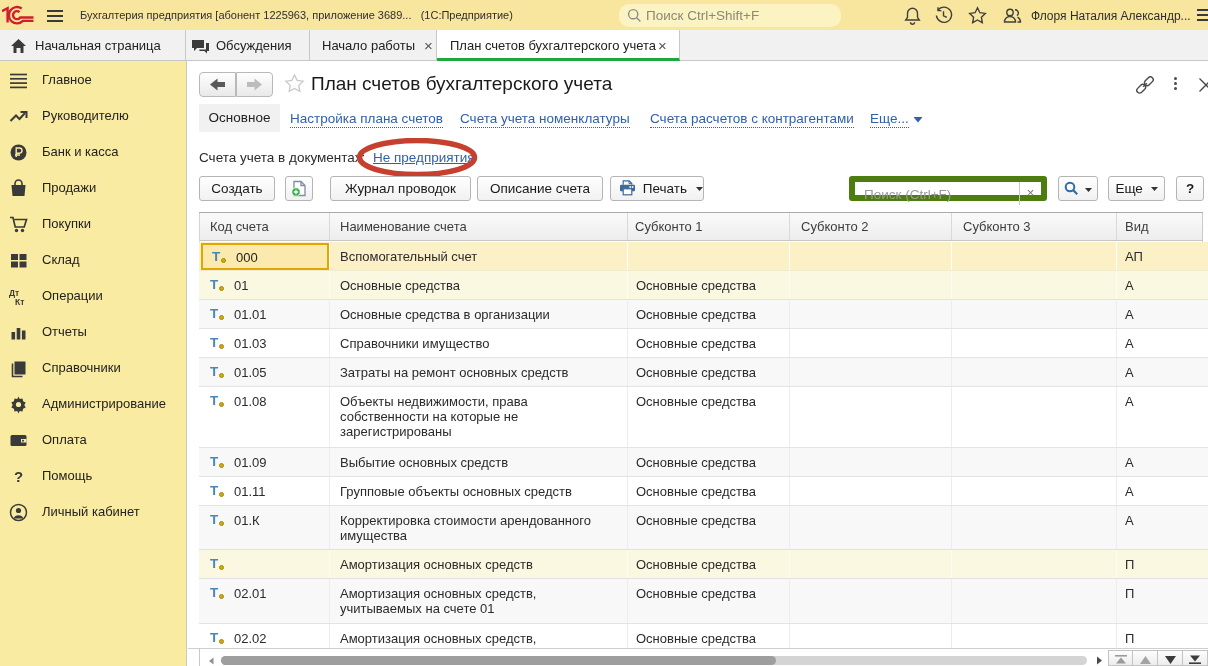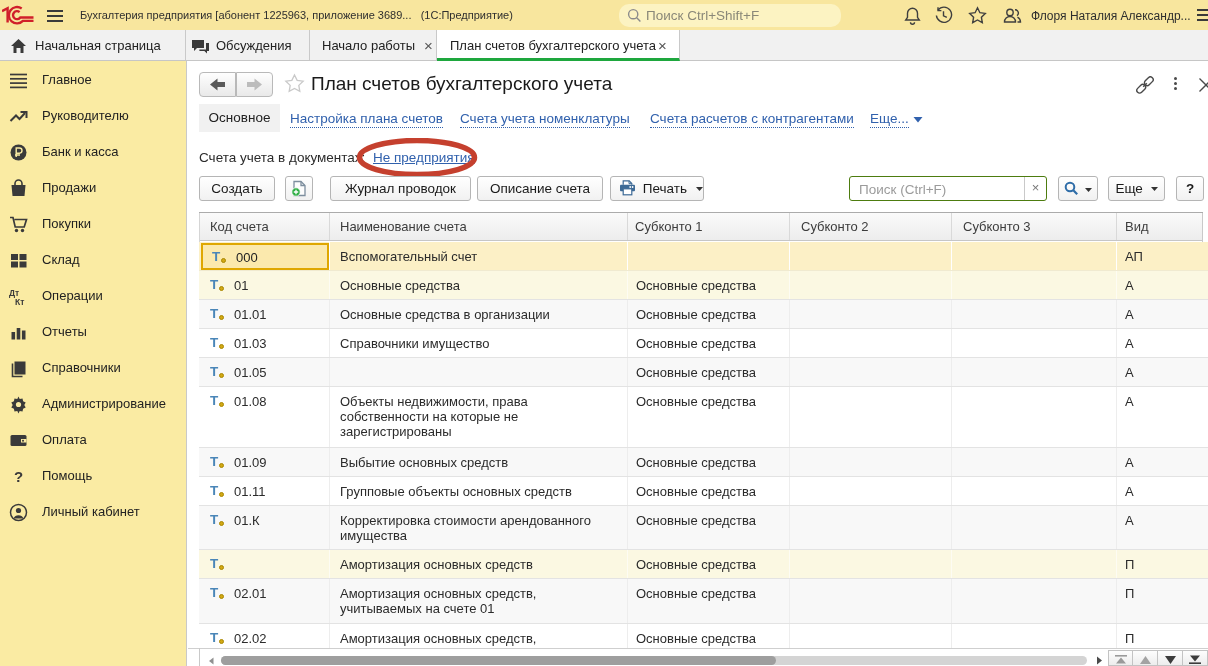--- a/index.html
+++ b/index.html
@@ -293,21 +293,21 @@
       <circle cx="11.2" cy="7" r="0.9" fill="#fff"></circle>
       <circle cx="13.6" cy="7" r="0.9" fill="#fff"></circle>
       <rect x="4.2" y="8.8" width="8.6" height="6" fill="#fff" stroke="#3d6a96" stroke-width="1.2"></rect>
     </svg>
   <span style="margin-left:3px;">Печать</span>
   <svg style="margin-left:5px; vertical-align:2px;" width="7" height="4" viewBox="0 0 7 4">
       <path d="M0 0 h7 L3.5 4 Z" fill="#333"></path>
     </svg>
 </div>
 
-<div class="abs" style="left:849px; top:176px; width:198px; height:25px; border:1px solid #4d7c0f; border-radius:3px; background:#fff;">
+<div class="abs" style="left:849px; top:176px; width:198px; height:25px; border:6px solid #4d7c0f; border-radius:3px; background:#fff;">
   <span style="position:absolute; left:9px; top:5px; color:#9b9b9b; font-size:13.5px;">Поиск (Ctrl+F)</span>
   <span style="position:absolute; right:0; top:0; width:22px; height:23px; border-left:1px solid #c9c9c9; text-align:center; line-height:22px; color:#777; font-size:13px;">×</span>
 </div>
 <div class="btn" style="left:1058px; top:176px; width:40px;">
   <svg style="margin-top:4px;" width="15" height="15" viewBox="0 0 15 15">
       <circle cx="6" cy="6" r="4.3" fill="none" stroke="#2f6da8" stroke-width="2"></circle>
       <line x1="9.3" y1="9.3" x2="13.2" y2="13.2" stroke="#2f6da8" stroke-width="2.2"></line>
     </svg>
   <svg style="margin-left:2px; vertical-align:4px;" width="7" height="4" viewBox="0 0 7 4">
       <path d="M0 0 h7 L3.5 4 Z" fill="#333"></path>
@@ -388,20 +388,21 @@
   </div>
 
   <div class="row" style="top:358px; height:29px; background:#f8f8f8;">
     <div class="cell c-code"></div>
       <div class="cell c-name"></div>
       <div class="cell c-s1"></div>
       <div class="cell c-s2"></div>
       <div class="cell c-s3"></div>
     <div class="ticon"><b>Т</b><i></i></div>
     <div class="ct" style="left:35px;">01.05</div>
+    <div class="ct" style="left:141px;">Затраты на ремонт основных средств</div>
     <div class="ct" style="left:437px;">Основные средства</div>
     <div class="ct" style="left:926px;">А</div>
   </div>
 
   <div class="row" style="top:387px; height:61px; background:#ffffff;">
     <div class="cell c-code"></div>
       <div class="cell c-name"></div>
       <div class="cell c-s1"></div>
       <div class="cell c-s2"></div>
       <div class="cell c-s3"></div>

